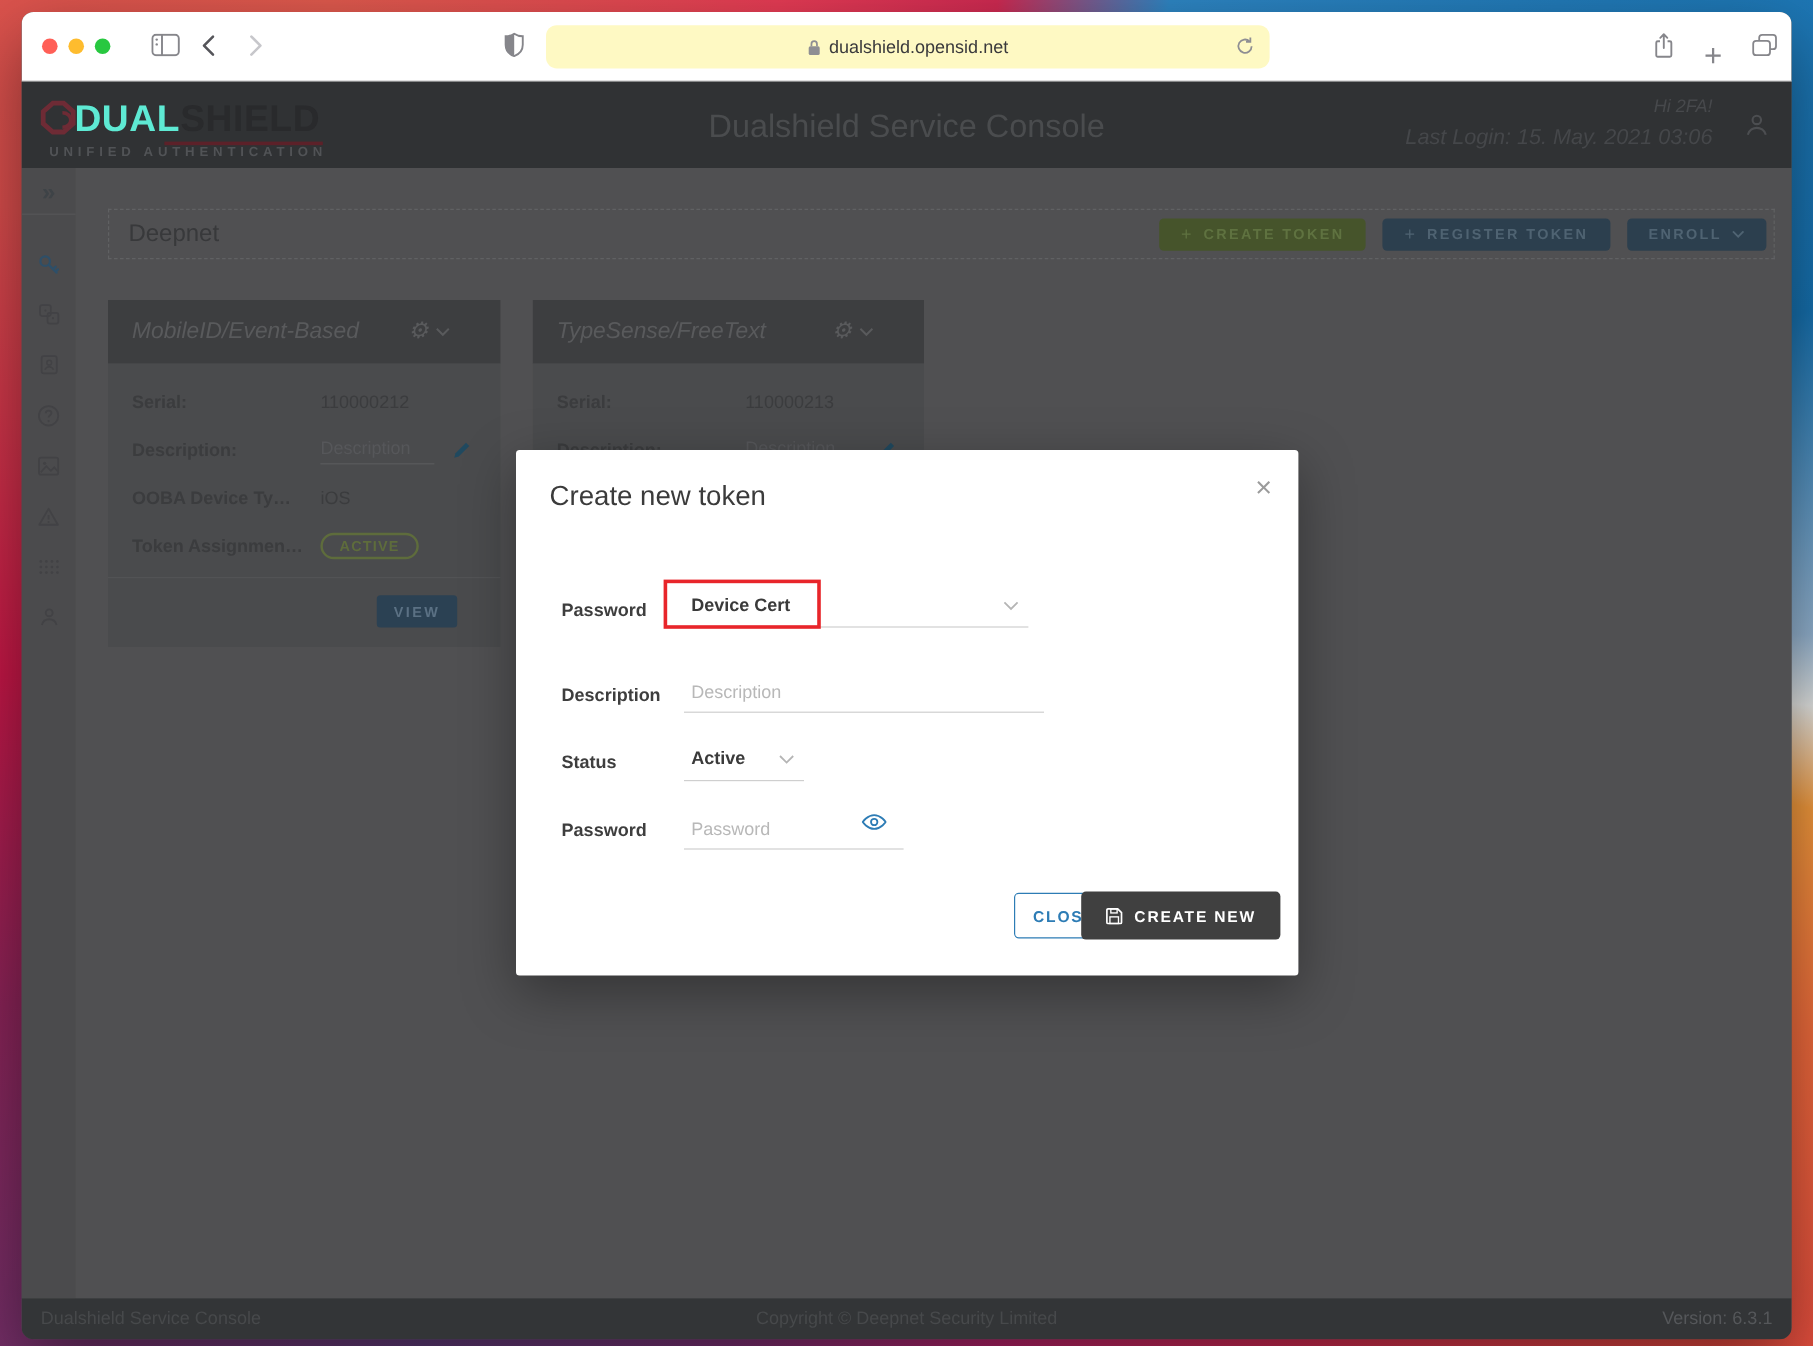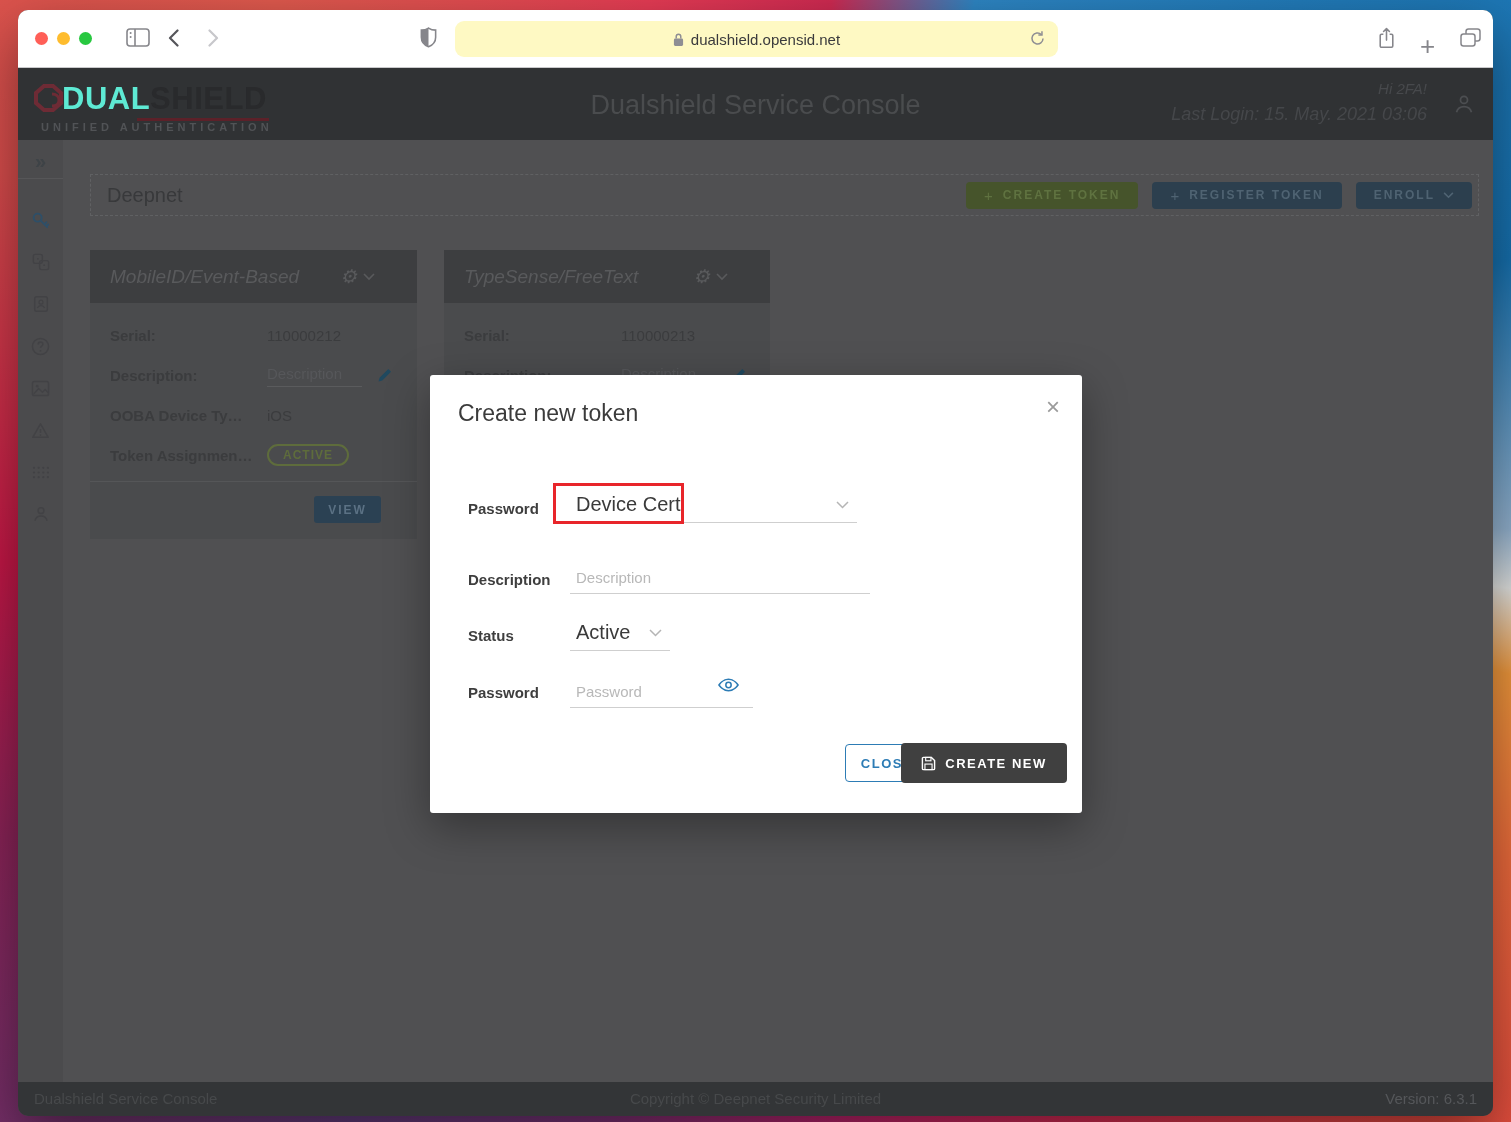--- a/index.html
+++ b/index.html
@@ -89,21 +89,21 @@
   .ft { position:absolute; top:8px; font-size:15px; color:#47494b; }
   .ft-left { left:16px; } .ft-center { left:0; right:0; text-align:center; } .ft-right { right:16px; color:#55575a; }
   
   .modal { position:absolute; left:430px; top:375px; width:652px; height:438px; background:#ffffff; border-radius:3px;
     z-index:10; box-shadow:0 14px 44px rgba(0,0,0,.35);padding-left:28px; }
   .modal-title { position:absolute; left:28px; top:25px; font-size:23px; color:#3b3b3b; }
   .modal-close { position:absolute; right:22px; top:20px; font-size:24px; color:#9b9b9b; background:none; border:none;
     cursor:pointer; font-family:inherit; line-height:1; }
   .mlabel { position:absolute; left:38px; font-size:15px; font-weight:700; color:#3e3e3e; }
   .mselect { position:absolute; height:36px; border-bottom:1px solid #cfcfcf; display:flex; align-items:center; cursor:pointer; }
-  .mselect .val { font-size:20px; color:#3a3a3a; padding-left:6px; }
+  .mselect .val { font-size:15px; color:#3a3a3a; padding-left:6px;font-weight:bold; }
   .mselect .chev { position:absolute; right:8px; color:#b5b5b5; display:flex; }
   .minput { position:absolute; height:33px; border:none; outline:none; border-bottom:1px solid #cfcfcf; background:transparent;
     font-family:inherit; font-size:15px; color:#3a3a3a; padding:0 0 0 6px; }
   .minput::placeholder { color:#b8b8b8; }
   .eye-btn { position:absolute; left:288px; top:303px; background:none; border:none; color:#2d7cb5; cursor:pointer; display:flex; }
   .btn-close { position:absolute; left:367px; top:369px; width:84px; height:38px; background:#fff; border:1px solid #2d7cb5;
     border-radius:4px; color:#2d7cb5; font-family:inherit; font-size:13px; font-weight:700; letter-spacing:1.5px; cursor:pointer;margin-left:48px; }
   .btn-createnew { position:absolute; left:461px; top:368px; width:166px; height:40px; background:#404040; border:none;
     border-radius:4px; color:#ffffff; font-family:inherit; font-size:13px; font-weight:700; letter-spacing:1.5px; cursor:pointer;
     display:flex; align-items:center; justify-content:center; gap:9px;margin-left:10px; }

